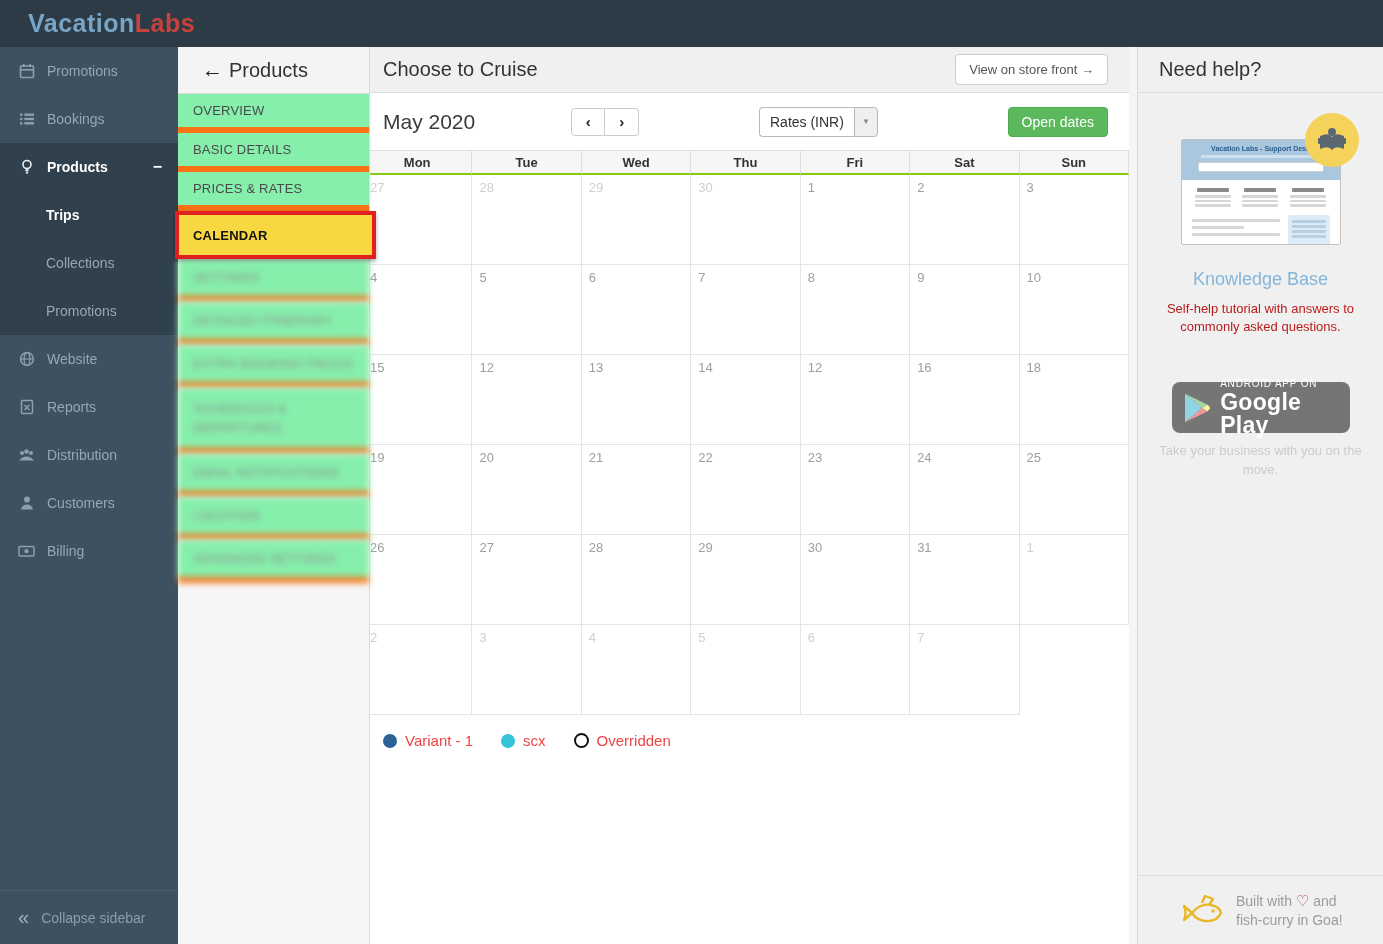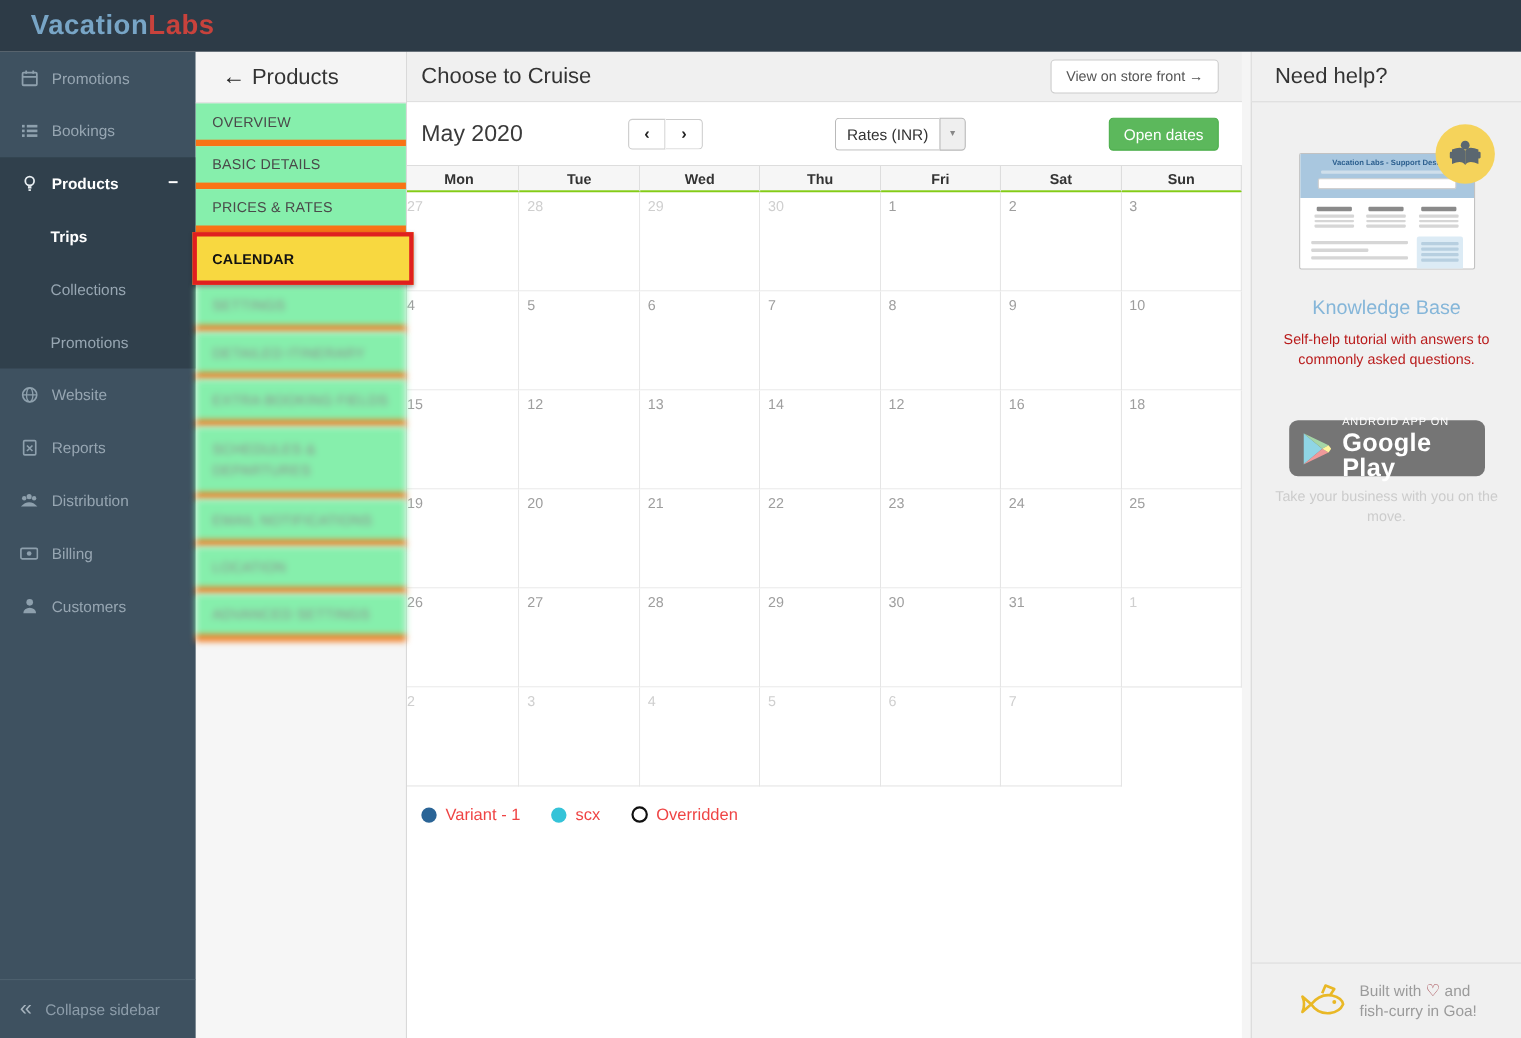--- a/index.html
+++ b/index.html
@@ -194,35 +194,35 @@
             <circle cx="4" cy="6" r="2" fill="currentColor"></circle>
             <circle cx="13" cy="6" r="2" fill="currentColor"></circle>
             <circle cx="8.5" cy="4.5" r="2.3" fill="currentColor"></circle>
             <path d="M1 13.5 q3.5 -4 7.5 -4 q4 0 7.5 4 z" fill="currentColor"></path>
           </svg>
         </span>
         <span>Distribution</span>
       </div>
       <div class="nav-item">
         <span class="ico">
+          <svg width="16" height="16" viewBox="0 0 16 16">
+            <circle cx="8" cy="4.6" r="3" fill="currentColor"></circle>
+            <path d="M2.2 14.5 a5.8 5 0 0 1 11.6 0 z" fill="currentColor"></path>
+          </svg>
+        </span>
+        <span>Customers</span>
+      </div>
+      <div class="nav-item">
+        <span class="ico">
           <svg width="17" height="16" viewBox="0 0 17 16">
             <rect x="1" y="3.5" width="15" height="9.5" rx="1.2" fill="none" stroke="currentColor" stroke-width="1.5"></rect>
             <circle cx="8.5" cy="8.2" r="2.1" fill="currentColor"></circle>
           </svg>
         </span>
         <span>Billing</span>
-      </div>
-      <div class="nav-item">
-        <span class="ico">
-          <svg width="16" height="16" viewBox="0 0 16 16">
-            <circle cx="8" cy="4.6" r="3" fill="currentColor"></circle>
-            <path d="M2.2 14.5 a5.8 5 0 0 1 11.6 0 z" fill="currentColor"></path>
-          </svg>
-        </span>
-        <span>Customers</span>
       </div>
     </div>
   <div class="collapse-bar">
     <span class="chev">«</span>
     <span>Collapse sidebar</span>
   </div>
 </div>
 
 <div class="subnav">
   <div class="subnav-header">

